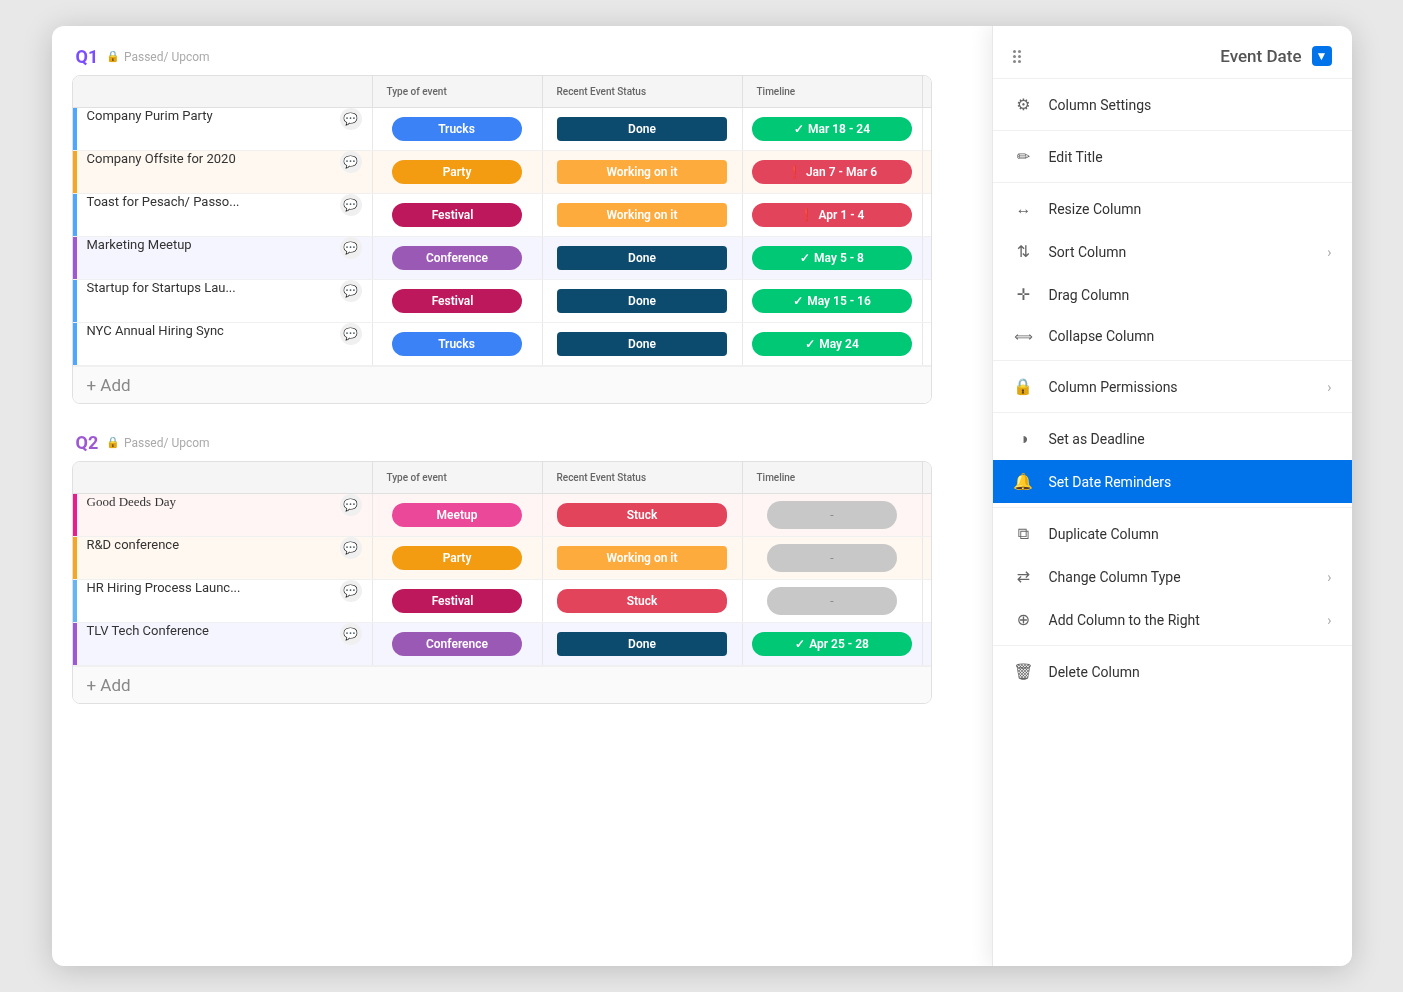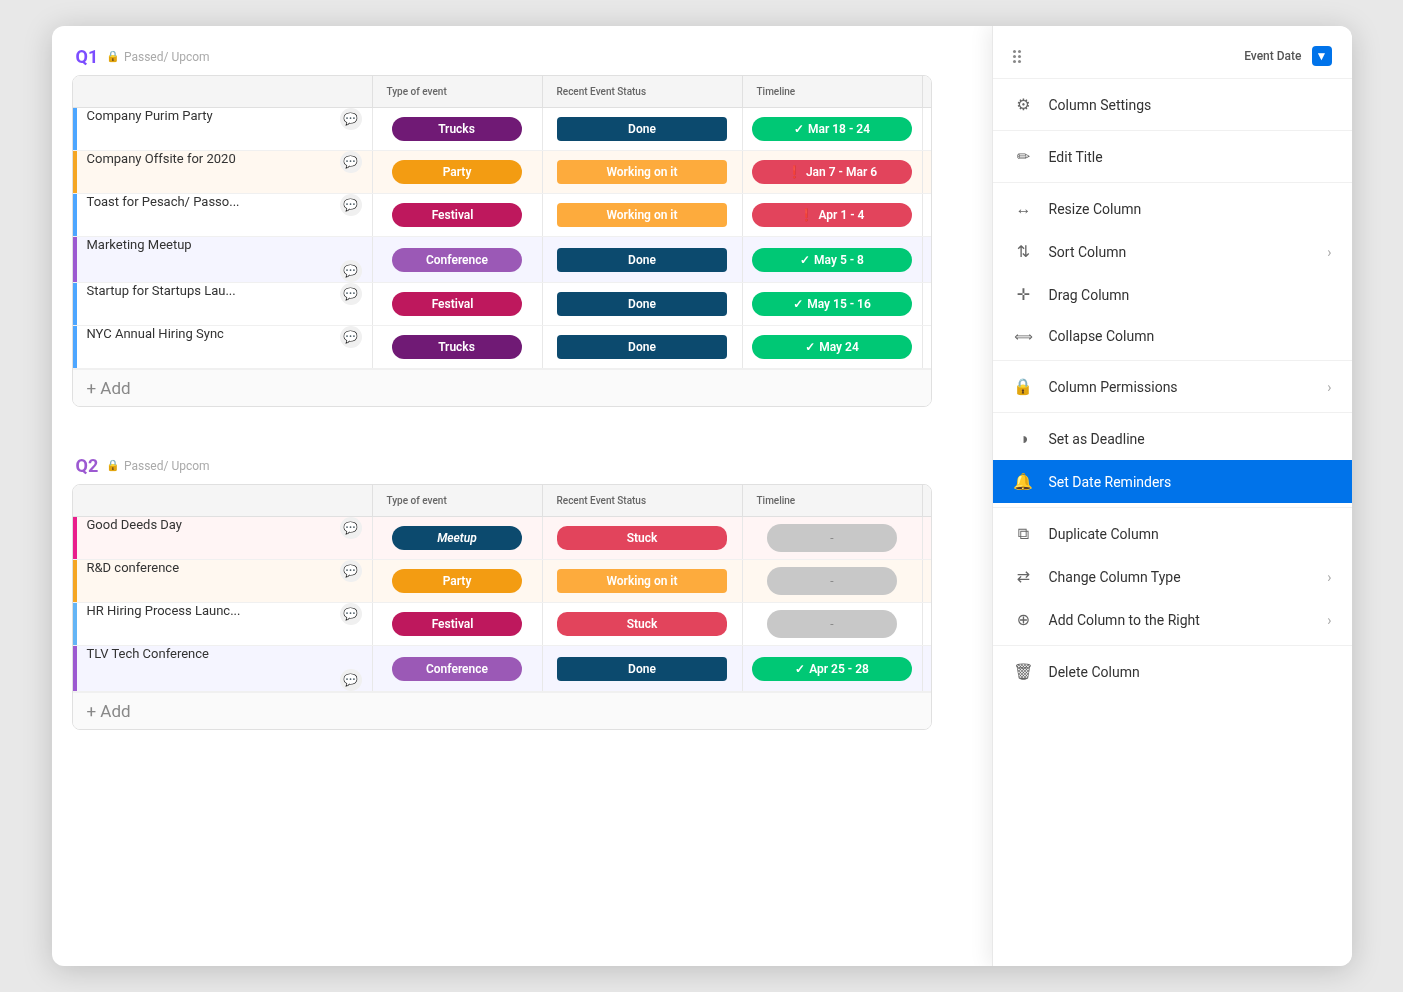--- a/index.html
+++ b/index.html
@@ -22,21 +22,21 @@
       display: flex;
       position: relative;
     }
     .main-content {
       flex: 1;
       padding: 20px 0 20px 20px;
       overflow: hidden;
     }
     
     .section {
-      margin-bottom: 48px;
+      margin-bottom: 28px;
     }
     .section-header {
       display: flex;
       align-items: center;
       gap: 8px;
       margin-bottom: 8px;
       padding-left: 4px;
     }
     .section-label {
       font-size: 18px;
@@ -86,23 +86,23 @@
       align-items: flex-start;
       padding: 0 10px;
       font-size: 13px;
       color: #333;
       border-right: 1px solid #e8e8e8;
       border-left: 4px solid transparent;
       gap: 8px;
       min-height: 42px;
     }
     .row-name.blue-border { border-left-color: #4da6ff; }
-    .row-name.purple-border { border-left-color: #9c59d1; flex-direction: column; }
+    .row-name.purple-border { border-left-color: #9c59d1; }
     .row-name.orange-border { border-left-color: #f5a623; }
-    .row-name.pink-border { border-left-color: #e91e8c; }
+    .row-name.pink-border { border-left-color: #e91e8c; font-family: Liberation Serif, serif; }
     .row-name.light-blue-border { border-left-color: #64b5f6; }
     .bubble-icon {
       width: 22px;
       height: 22px;
       border-radius: 50%;
       background: #f0f0f0;
       display: flex;
       align-items: center;
       justify-content: center;
       font-size: 12px;
@@ -118,25 +118,25 @@
     }
     .badge {
       padding: 5px 16px;
       border-radius: 20px;
       font-size: 12px;
       font-weight: 600;
       color: #fff;
       text-align: center;
       width: 130px;
     }
-    .badge-trucks { background: #701a75; padding-left: 15px; }
+    .badge-trucks { background: #3b82f6; padding-left: 15px; }
     .badge-party { background: #f39c12; }
     .badge-festival { background: #be185d; padding-left: 7px; }
     .badge-conference { background: #9b59b6; }
-    .badge-meetup { background: #0c4a6e; font-style: italic; }
+    .badge-meetup { background: #ec4899; }
     .cell-status {
       display: flex;
       align-items: center;
       justify-content: center;
       border-right: 1px solid #e8e8e8;
     }
     .status-badge {
       padding: 5px 0;
       border-radius: 4px;
       font-size: 12px;
@@ -261,21 +261,21 @@
       display: flex;
       gap: 2px;
     }
     .dot {
       width: 3px;
       height: 3px;
       border-radius: 50%;
       background: #888;
     }
     .col-title {
-      font-size: 12px;
+      font-size: 17px;
       color: #555;
       font-weight: 500;
     }
     .col-arrow {
       background: #0073ea;
       color: #fff;
       border-radius: 4px;
       width: 20px;
       height: 20px;
       display: flex;

